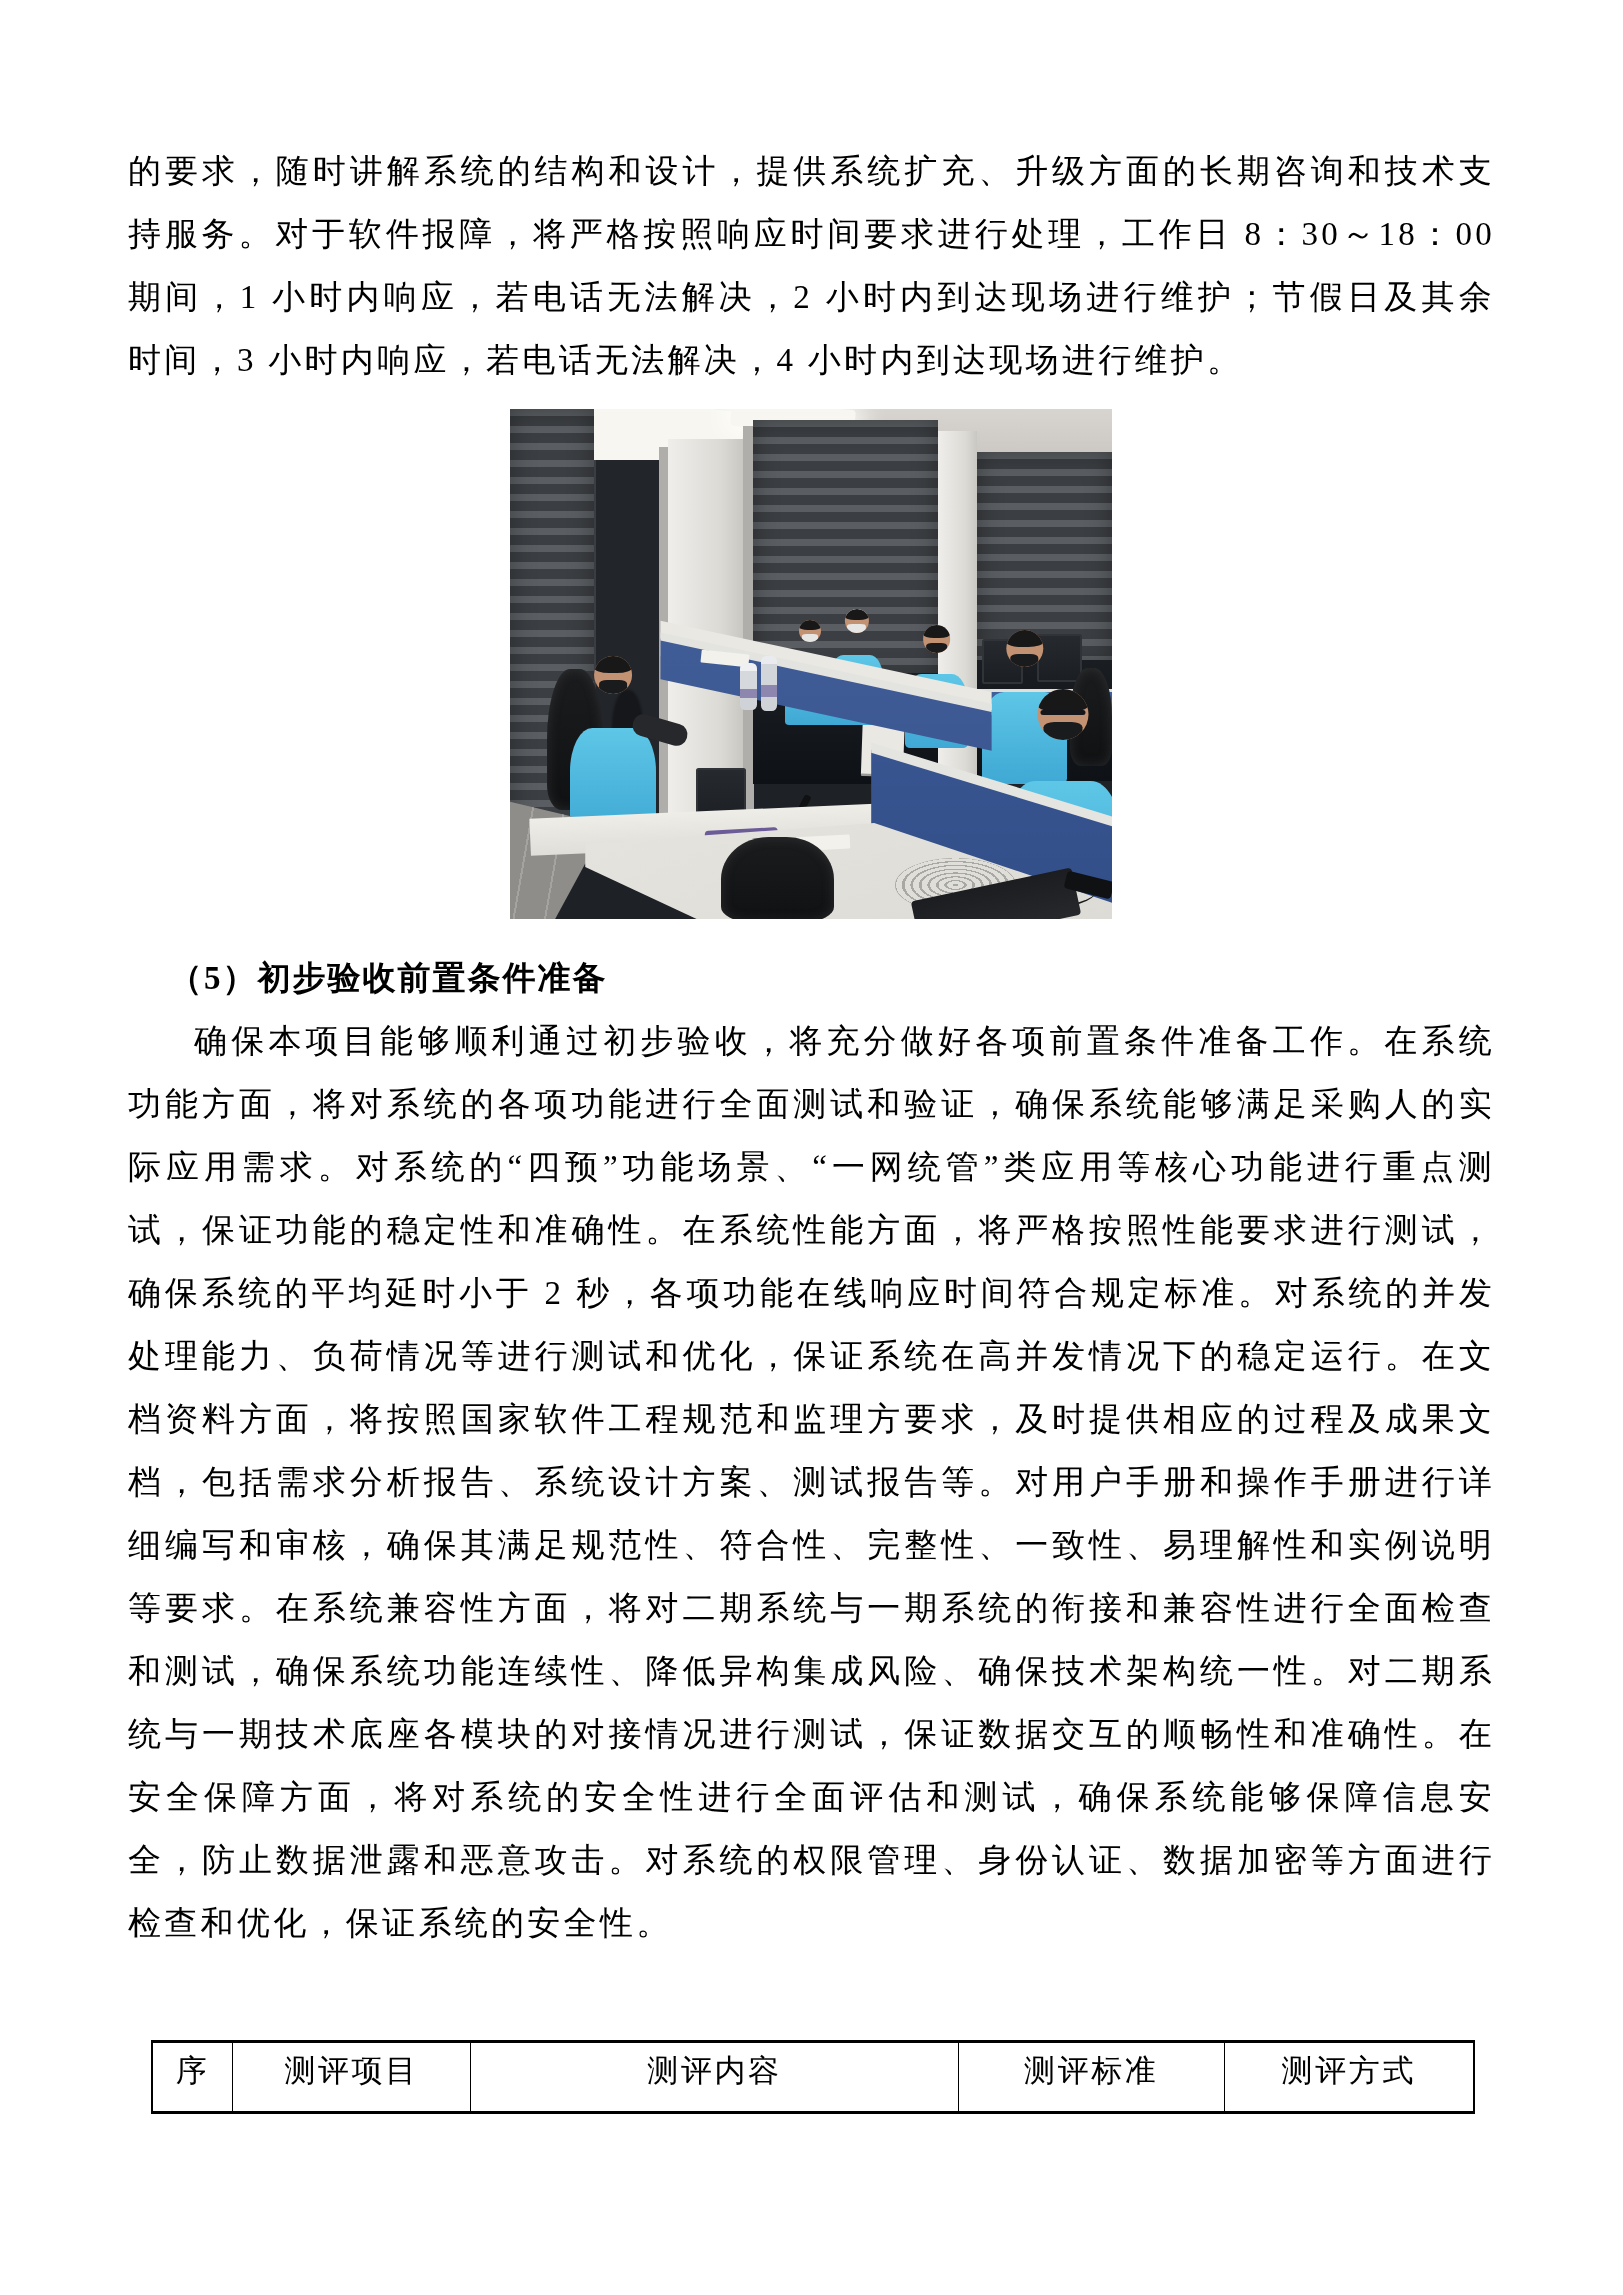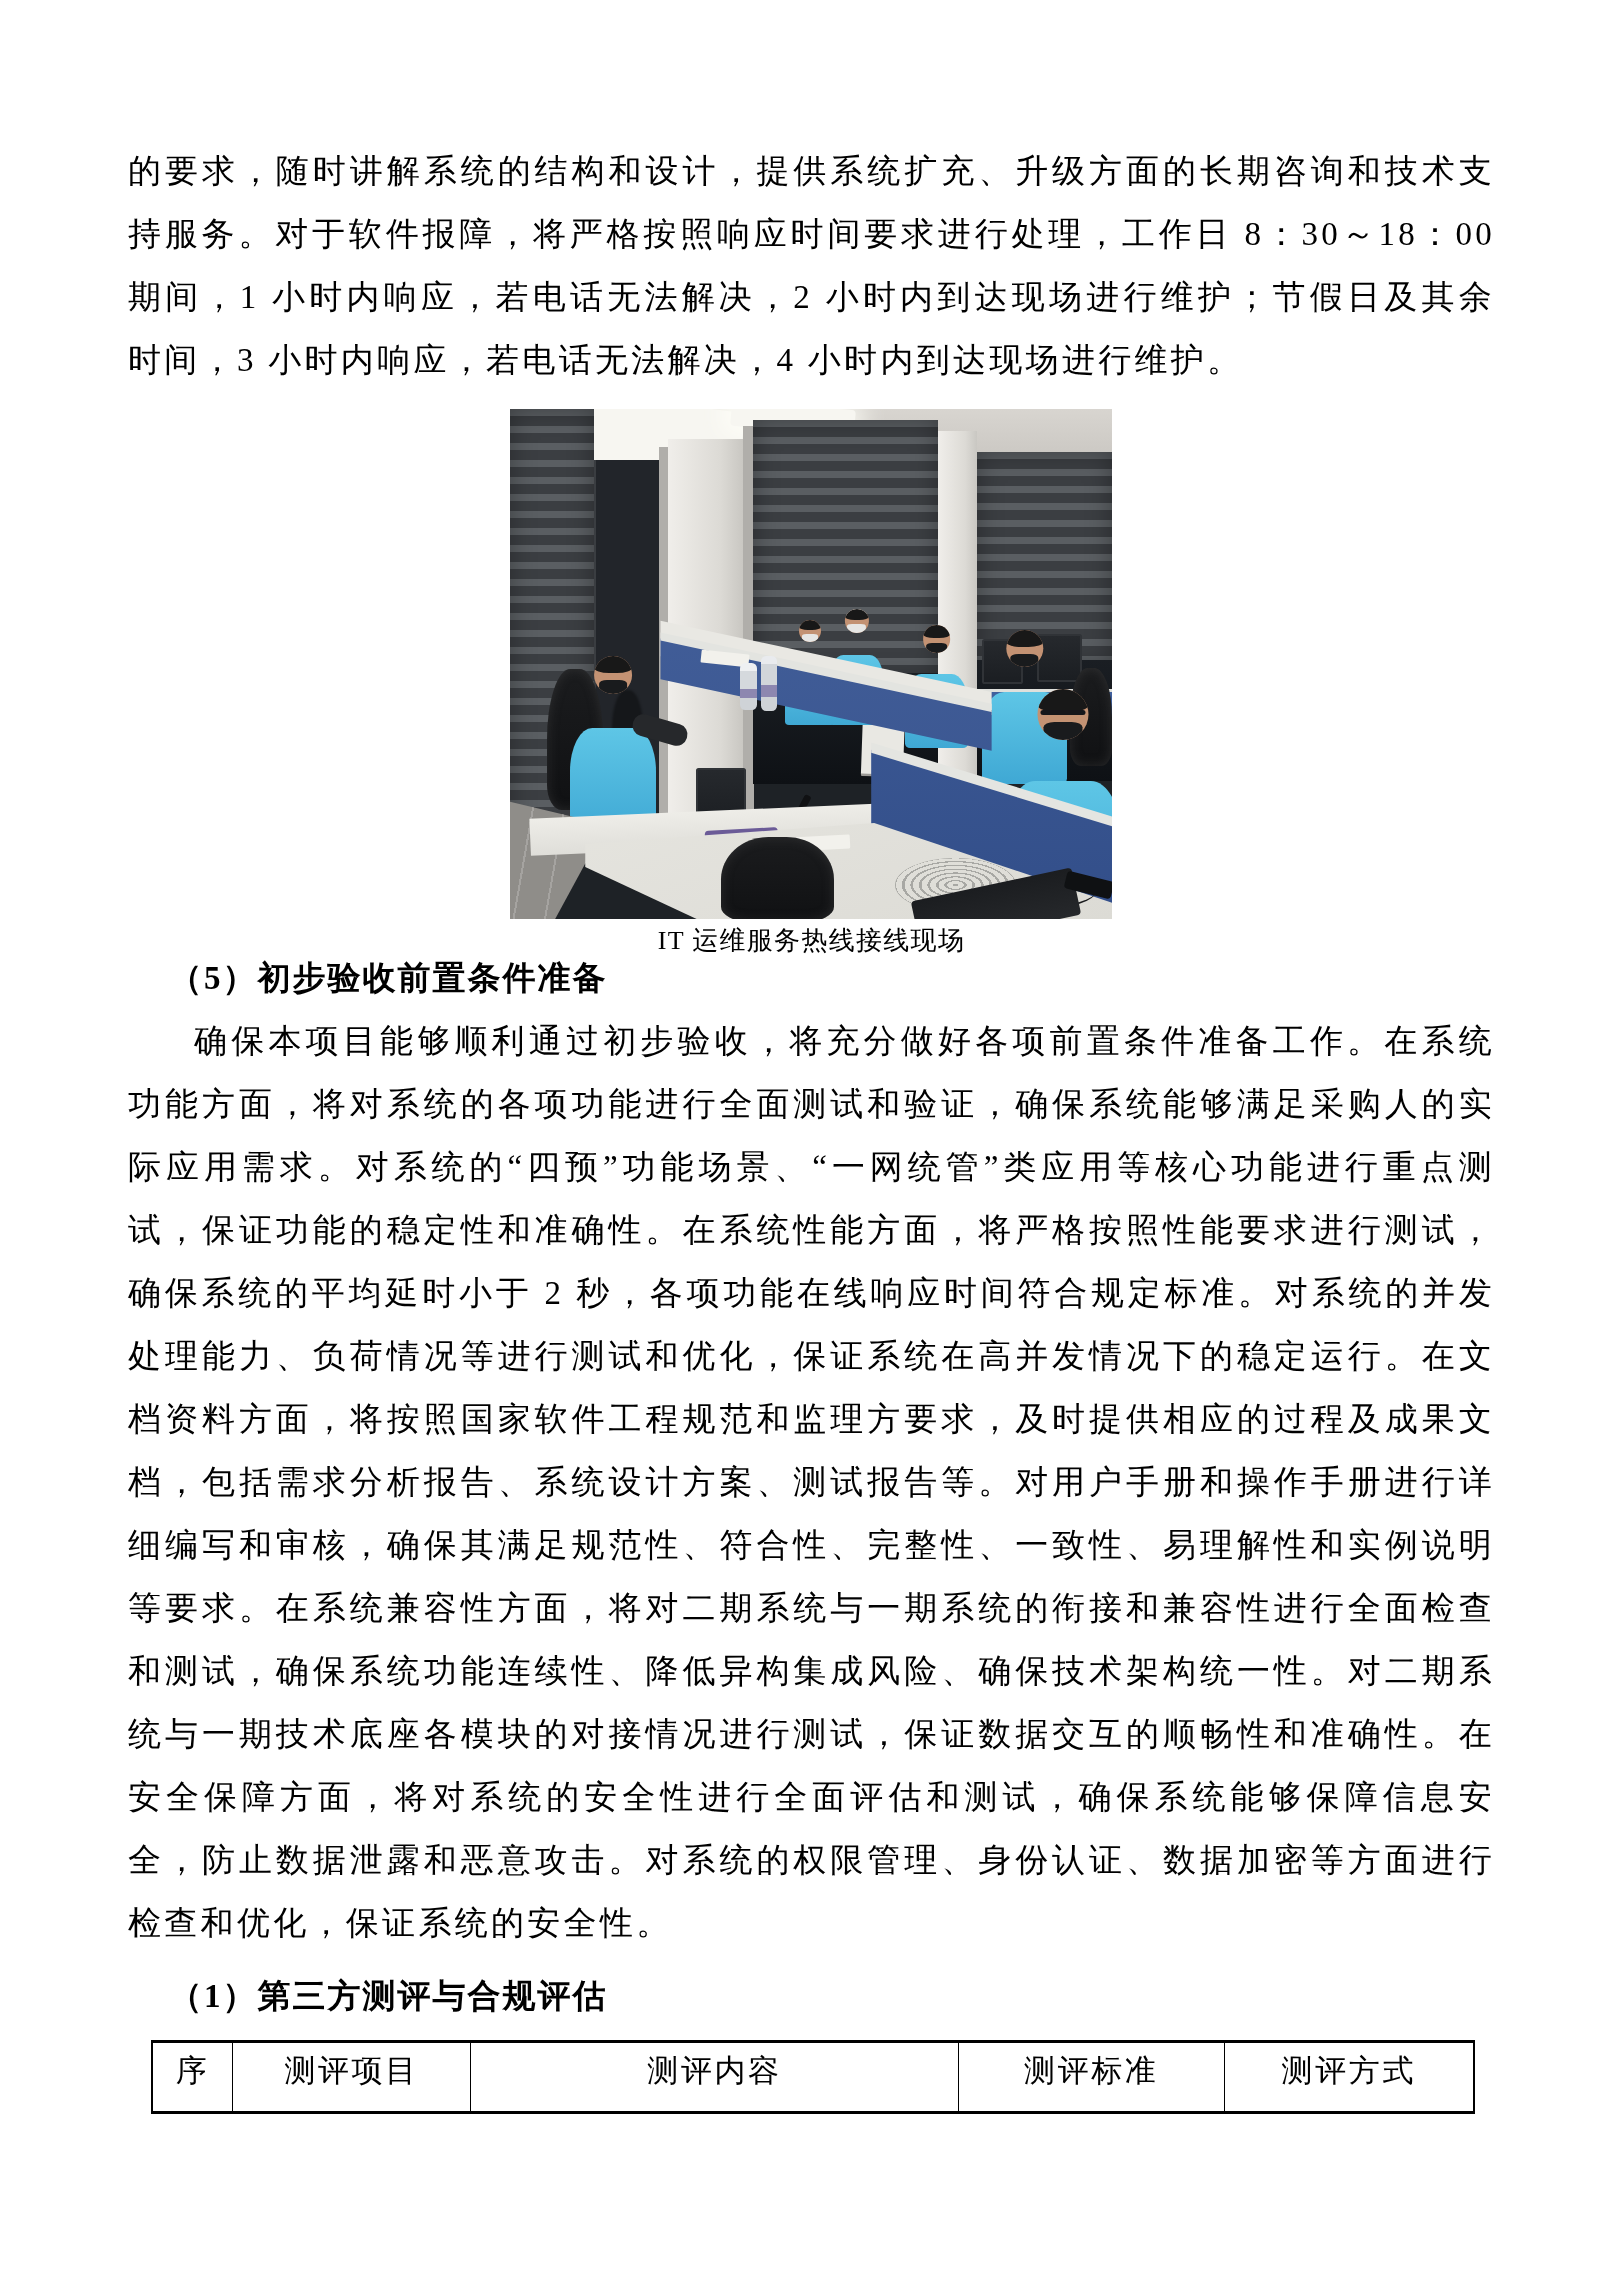--- a/index.html
+++ b/index.html
@@ -187,28 +187,26 @@
     <div class="wedge near-rail"></div>
     <div class="wedge near-desk"></div>
     <div class="ph paper" style="left:280px;top:427px;width:60px;height:14.4px;transform:rotate(-3deg);"></div>
     <div class="ph coil" style="left:385px;top:449px;width:121px;height:54px;"></div>
     <div class="ph cable" style="left:504px;top:457px;width:85px;height:39px;"></div>
     <div class="ph laptop" style="left:404px;top:475px;width:164px;height:48px;transform:rotate(-12deg);"></div>
     <div class="ph adapter" style="left:555px;top:467px;width:48px;height:18.3px;transform:rotate(14deg);"></div>
     <div class="chair" style="left:211px;top:428px;width:113px;height:85px;"></div>
   </figure>
 
-  <div class="caption" style="top:921px;">IT 运维服务热线接线现场</div>
 
   <h3 class="h-bold" style="top:947px;padding-left:41px;">（5）初步验收前置条件准备</h3>
 
   <p class="body-text indent" style="top:1010px;">确保本项目能够顺利通过初步验收，将充分做好各项前置条件准备工作。在系统功能方面，将对系统的各项功能进行全面测试和验证，确保系统能够满足采购人的实际应用需求。对系统的“四预”功能场景、“一网统管”类应用等核心功能进行重点测试，保证功能的稳定性和准确性。在系统性能方面，将严格按照性能要求进行测试，确保系统的平均延时小于 2 秒，各项功能在线响应时间符合规定标准。对系统的并发处理能力、负荷情况等进行测试和优化，保证系统在高并发情况下的稳定运行。在文档资料方面，将按照国家软件工程规范和监理方要求，及时提供相应的过程及成果文档，包括需求分析报告、系统设计方案、测试报告等。对用户手册和操作手册进行详细编写和审核，确保其满足规范性、符合性、完整性、一致性、易理解性和实例说明等要求。在系统兼容性方面，将对二期系统与一期系统的衔接和兼容性进行全面检查和测试，确保系统功能连续性、降低异构集成风险、确保技术架构统一性。对二期系统与一期技术底座各模块的对接情况进行测试，保证数据交互的顺畅性和准确性。在安全保障方面，将对系统的安全性进行全面评估和测试，确保系统能够保障信息安全，防止数据泄露和恶意攻击。对系统的权限管理、身份认证、数据加密等方面进行检查和优化，保证系统的安全性。</p>
 
 
-  <h3 class="h-bold" style="top:1965px;padding-left:41px;">（1）第三方测评与合规评估</h3>
 
   <table class="eval-table">
     <colgroup>
       <col style="width:6.1%">
         <col style="width:18%">
         <col style="width:36.9%">
         <col style="width:20.1%">
         <col style="width:18.9%">
     </colgroup>
     <thead>

